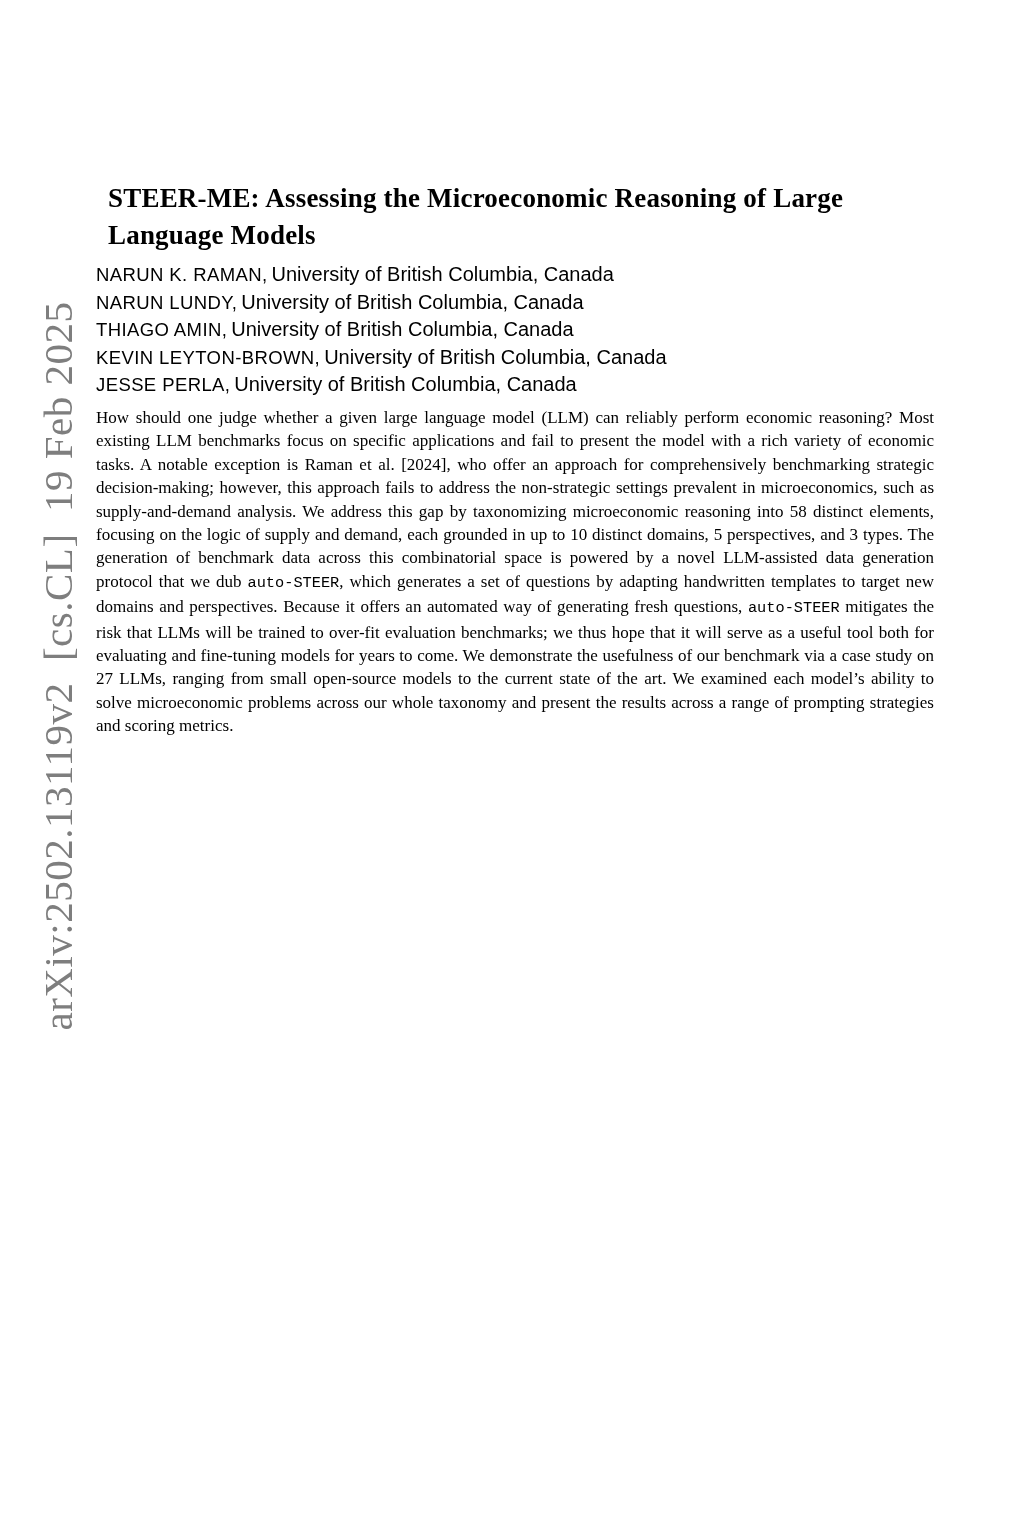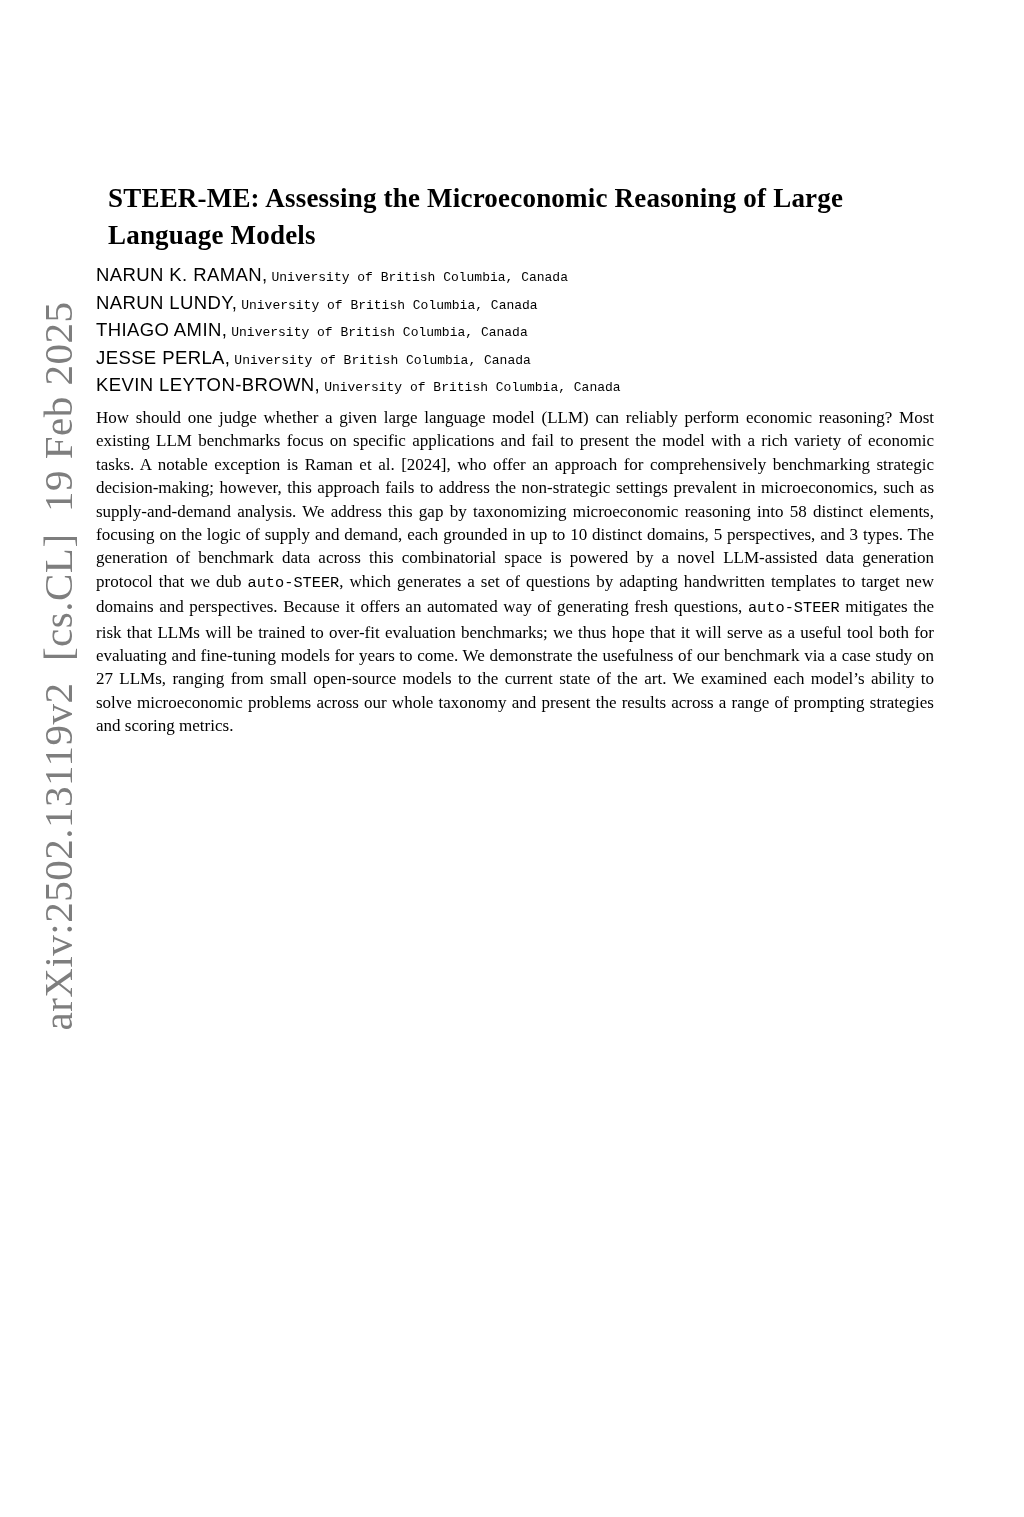--- a/index.html
+++ b/index.html
@@ -55,22 +55,22 @@
     white-space: nowrap;
   }
   .author-name {
     font-family: "Liberation Sans", "DejaVu Sans", sans-serif;
     font-weight: 400;
     font-size: 18.5px;
     letter-spacing: 0.4px;
     margin-top: 28px;
   }
   .author-affil {
-    font-family: Liberation Mono, monospace;
-    font-size: 13px;
+    font-family: Liberation Sans, sans-serif;
+    font-size: 20px;
   }
   .abstract {
     position: absolute;
     left: 96px;
     top: 406px;
     width: 838px;
     font-family: "Liberation Serif", "DejaVu Serif", serif;
     font-size: 17px;
     line-height: 23.4px;
     text-align: justify;
@@ -96,22 +96,22 @@
 
   <div class="watermark">arXiv:2502.13119v2  [cs.CL]  19 Feb 2025</div>
 
   <h1 class="title" style="margin:12px;">STEER-ME: Assessing the Microeconomic Reasoning of Large Language Models</h1>
 
   <div class="authors">
 
   <div class="author-line"><span class="author-name">NARUN K. RAMAN,</span> <span class="author-affil">University of British Columbia, Canada</span></div>
       <div class="author-line"><span class="author-name">NARUN LUNDY,</span> <span class="author-affil">University of British Columbia, Canada</span></div>
       <div class="author-line"><span class="author-name">THIAGO AMIN,</span> <span class="author-affil">University of British Columbia, Canada</span></div>
+      <div class="author-line"><span class="author-name">KEVIN LEYTON-BROWN,</span> <span class="author-affil">University of British Columbia, Canada</span></div>
       <div class="author-line"><span class="author-name">JESSE PERLA,</span> <span class="author-affil">University of British Columbia, Canada</span></div>
-      <div class="author-line"><span class="author-name">KEVIN LEYTON-BROWN,</span> <span class="author-affil">University of British Columbia, Canada</span></div>
     </div>
 
   <div class="abstract">
     <p style="margin:0;"><span>How should one judge whether a given large language model (LLM) can reliably perform economic reasoning? Most existing LLM benchmarks focus on specific applications and fail to present the model with a rich variety of economic tasks. A notable exception is Raman et al. [2024], who offer an approach for comprehensively benchmarking strategic decision-making; however, this approach fails to address the non-strategic settings prevalent in microeconomics, such as supply-and-demand analysis. We address this gap by taxonomizing microeconomic reasoning into 58 distinct elements, focusing on the logic of supply and demand, each grounded in up to 10 distinct domains, 5 perspectives, and 3 types. The generation of benchmark data across this combinatorial space is powered by a novel LLM-assisted data generation protocol that we dub </span><span class="mono">auto-STEER</span><span>, which generates a set of questions by adapting handwritten templates to target new domains and perspectives. Because it offers an automated way of generating fresh questions, </span><span class="mono">auto-STEER</span><span> mitigates the risk that LLMs will be trained to over-fit evaluation benchmarks; we thus hope that it will serve as a useful tool both for evaluating and fine-tuning models for years to come. We demonstrate the usefulness of our benchmark via a case study on 27 LLMs, ranging from small open-source models to the current state of the art. We examined each model’s ability to solve microeconomic problems across our whole taxonomy and present the results across a range of prompting strategies and scoring metrics.</span></p>
   </div>
 
 
 </div>
 
 </body></html>

